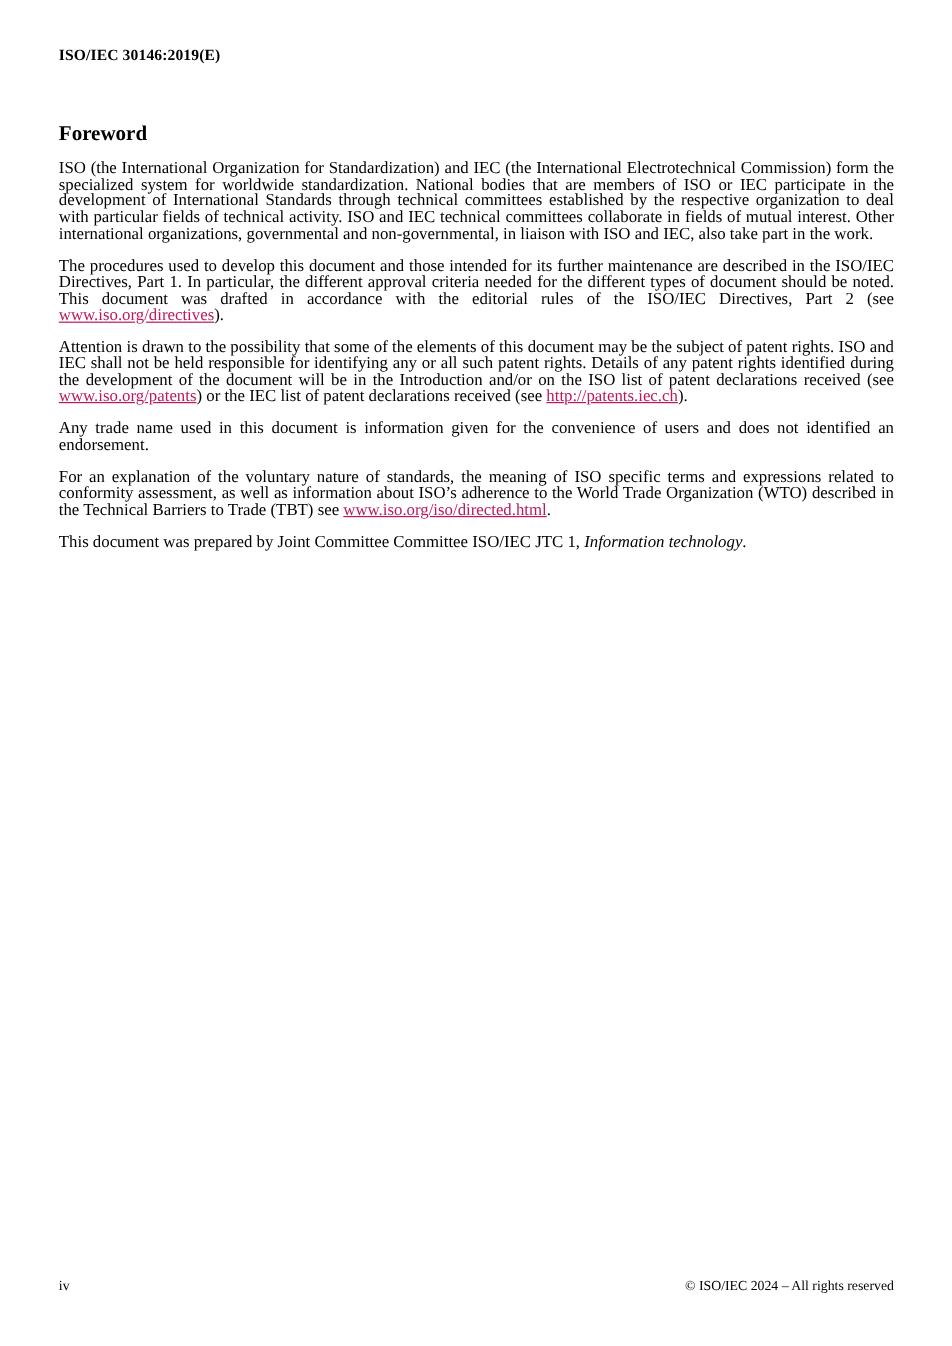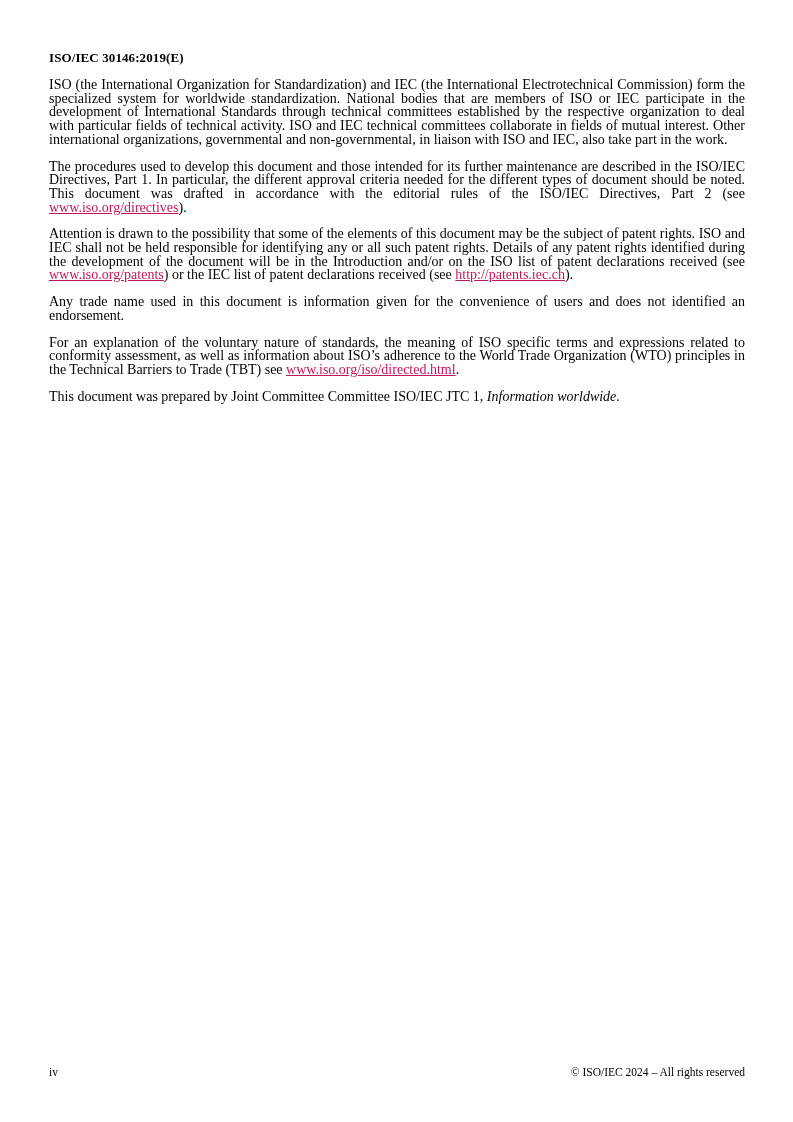--- a/index.html
+++ b/index.html
@@ -11,21 +11,21 @@
     font-family: "Liberation Serif", serif;
     color: #000000;
     overflow: hidden;
   }
   .page {
     position: absolute;
     inset: 0;
     padding: 0 48px 0 49px;
   }
   .header {
-    padding-top: 50px;
+    padding-top: 38px;
     font-weight: bold;
     font-size: 13px;
     letter-spacing: 0.1px;
   }
   .title {
     margin-top: 47px;
     font-size: 17.5px;
     font-weight: bold;
   }
   .body-text {
@@ -58,34 +58,35 @@
 </style>
 </head>
 <body>
 
 <div class="page">
 
   <div class="header">
     <span>ISO/IEC 30146:2019(E)</span>
   </div>
 
+  <h1 class="title">Foreword</h1>
 
   <div class="body-text">
 
     <p class="para first">ISO (the International Organization for Standardization) and IEC (the International Electrotechnical Commission) form the specialized system for worldwide standardization. National bodies that are members of ISO or IEC participate in the development of International Standards through technical committees established by the respective organization to deal with particular fields of technical activity. ISO and IEC technical committees collaborate in fields of mutual interest. Other international organizations, governmental and non-governmental, in liaison with ISO and IEC, also take part in the work.</p>
 
     <p class="para"><span>The procedures used to develop this document and those intended for its further maintenance are described in the ISO/IEC Directives, Part 1. In particular, the different approval criteria needed for the different types of document should be noted. This document was drafted in accordance with the editorial rules of the ISO/IEC Directives, Part 2 (see </span><a class="link" href="#">www.iso.org/directives</a><span>).</span></p>
 
     <p class="para"><span>Attention is drawn to the possibility that some of the elements of this document may be the subject of patent rights. ISO and IEC shall not be held responsible for identifying any or all such patent rights. Details of any patent rights identified during the development of the document will be in the Introduction and/or on the ISO list of patent declarations received (see </span><a class="link" href="#">www.iso.org/patents</a><span>) or the IEC list of patent declarations received (see </span><a class="link" href="#">http://patents.iec.ch</a><span>).</span></p>
 
     <p class="para">Any trade name used in this document is information given for the convenience of users and does not identified an endorsement.</p>
 
-    <p class="para"><span>For an explanation of the voluntary nature of standards, the meaning of ISO specific terms and expressions related to conformity assessment, as well as information about ISO’s adherence to the World Trade Organization (WTO) principles in the Technical Barriers to Trade (TBT) see </span><a class="link" href="#">www.iso.org/iso/directed.html</a><span>.</span></p>
+    <p class="para"><span>For an explanation of the voluntary nature of standards, the meaning of ISO specific terms and expressions related to conformity assessment, as well as information about ISO’s adherence to the World Trade Organization (WTO) described in the Technical Barriers to Trade (TBT) see </span><a class="link" href="#">www.iso.org/iso/directed.html</a><span>.</span></p>
 
-    <p class="para"><span>This document was prepared by Joint Committee Committee ISO/IEC JTC 1, </span><span class="italic">Information worldwide</span><span>.</span></p>
+    <p class="para"><span>This document was prepared by Joint Committee Committee ISO/IEC JTC 1, </span><span class="italic">Information technology</span><span>.</span></p>
 
 
   </div>
 
   <div class="footer">
     <span>iv</span>
     <span>© ISO/IEC 2024 – All rights reserved</span>
   </div>
 
 </div>

